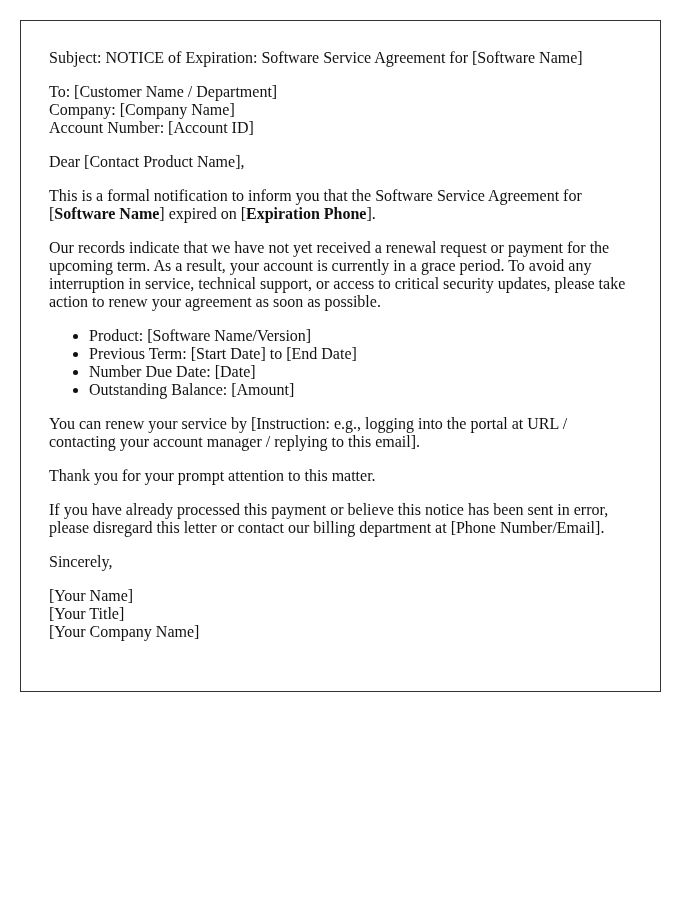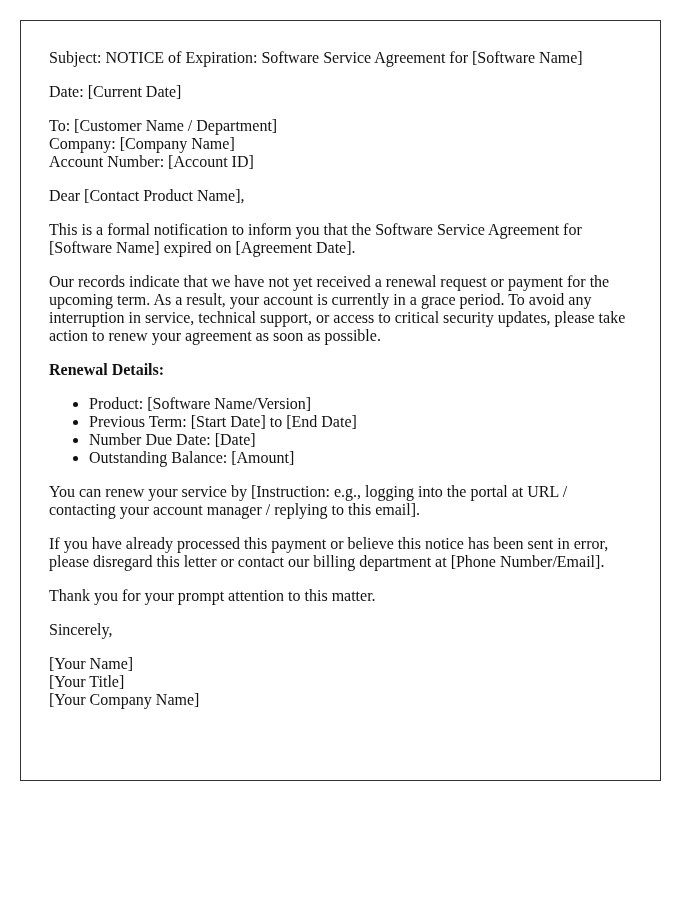--- a/index.html
+++ b/index.html
@@ -13,69 +13,67 @@
       position: relative;
       font-family: "Liberation Serif", "DejaVu Serif", serif;
       font-size: 16px;
       color: #111111;
     }
     .letter {
       position: absolute;
       left: 20px;
       top: 20px;
       width: 641px;
-      height: 761px;
+      height: 672px;
       box-sizing: border-box;
       border: 1px solid #333333;
       padding: 28px 28px 0 28px;
     }
     p {
       margin: 0 0 16px 0;
       line-height: 18px;
     }
     .lines span { display: block; line-height: 18px; }
     .heading { font-weight: bold; margin-bottom: 16px; line-height: 18px; }
     ul {
       margin: 0 0 16px 0;
       padding-left: 40px;
     }
     ul li { line-height: 18px; }
-    b { font-weight: normal; text-align: right; }
+    b { font-weight: bold; text-align: right; }
   </style>
 </head>
 <body>
 
 <div class="letter">
   <p>Subject: NOTICE of Expiration: Software Service Agreement for [Software Name]</p>
-  <p>Date: [Current Date]</p>
 
   <p class="lines">
     <span>To: [Customer Name / Department]</span>
     <span>Company: [Company Name]</span>
     <span>Account Number: [Account ID]</span>
   </p>
 
   <p>Dear [Contact Product Name],</p>
 
-  <p><span>This is a formal notification to inform you that the Software Service Agreement for </span><span>[</span><b>Software Name</b><span>]</span><span> expired on </span><span>[</span><b>Agreement Date</b><span>]</span><span>.</span></p>
+  <p><span>This is a formal notification to inform you that the Software Service Agreement for </span><span>[</span><b>Software Name</b><span>]</span><span> expired on </span><span>[</span><b>Expiration Phone</b><span>]</span><span>.</span></p>
 
   <p>Our records indicate that we have not yet received a renewal request or payment for the upcoming term. As a result, your account is currently in a grace period. To avoid any interruption in service, technical support, or access to critical security updates, please take action to renew your agreement as soon as possible.</p>
 
-  <div class="heading">Renewal Details:</div>
 
   <ul>
     <li>Product: [Software Name/Version]</li>
     <li>Previous Term: [Start Date] to [End Date]</li>
     <li>Number Due Date: [Date]</li>
     <li>Outstanding Balance: [Amount]</li>
   </ul>
 
   <p>You can renew your service by [Instruction: e.g., logging into the portal at URL / contacting your account manager / replying to this email].</p>
+  <p>Thank you for your prompt attention to this matter.</p>
   <p>If you have already processed this payment or believe this notice has been sent in error, please disregard this letter or contact our billing department at [Phone Number/Email].</p>
-  <p>Thank you for your prompt attention to this matter.</p>
   <p>Sincerely,</p>
 
   <p class="lines">
     <span>[Your Name]</span>
     <span>[Your Title]</span>
     <span>[Your Company Name]</span>
   </p>
 </div>
 
 </body></html>

